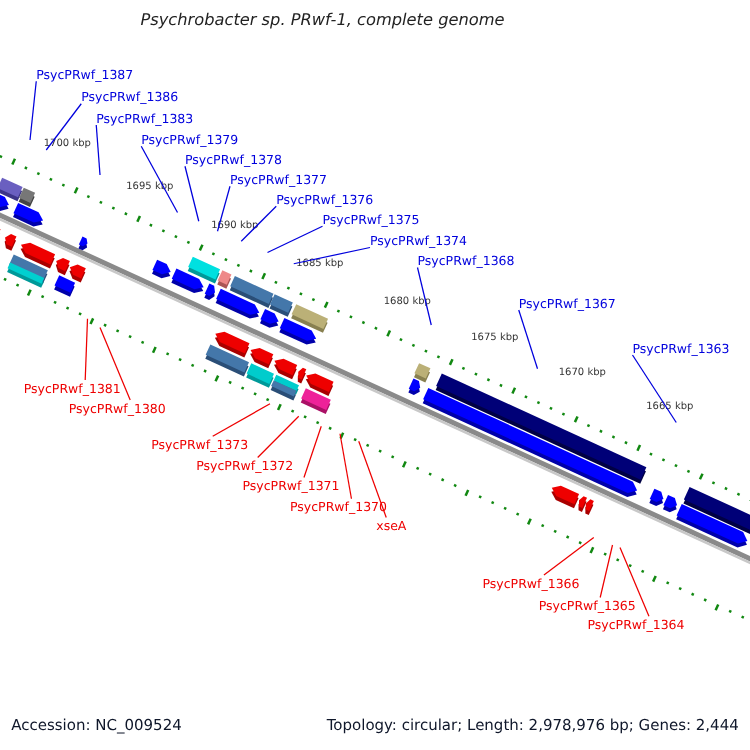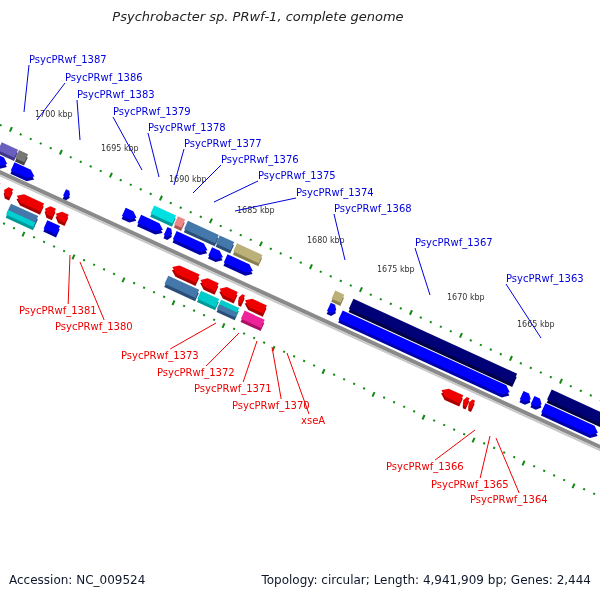--- a/index.html
+++ b/index.html
@@ -400,13 +400,13 @@
       <line x1="435.166" y1="460" x2="475" y2="430" stroke="#ee0000" stroke-width="1"></line>
       <text x="386" y="470" class="lbl" fill="#ee0000">PsycPRwf_1366</text>
       <line x1="480.166" y1="478" x2="490" y2="436" stroke="#ee0000" stroke-width="1"></line>
       <text x="431" y="488" class="lbl" fill="#ee0000">PsycPRwf_1365</text>
       <line x1="519.1659999999999" y1="493" x2="496" y2="438" stroke="#ee0000" stroke-width="1"></line>
       <text x="470" y="503" class="lbl" fill="#ee0000">PsycPRwf_1364</text>
     </g>
 </svg>
 
 <div id="acc" class="footer">Accession: NC_009524</div>
-<div id="topo" class="footer">Topology: circular; Length: 4,941,909 bp; Genes: 2,444</div>
+<div id="topo" class="footer">Topology: circular; Length: 2,978,976 bp; Genes: 2,444</div>
 
 </body></html>

